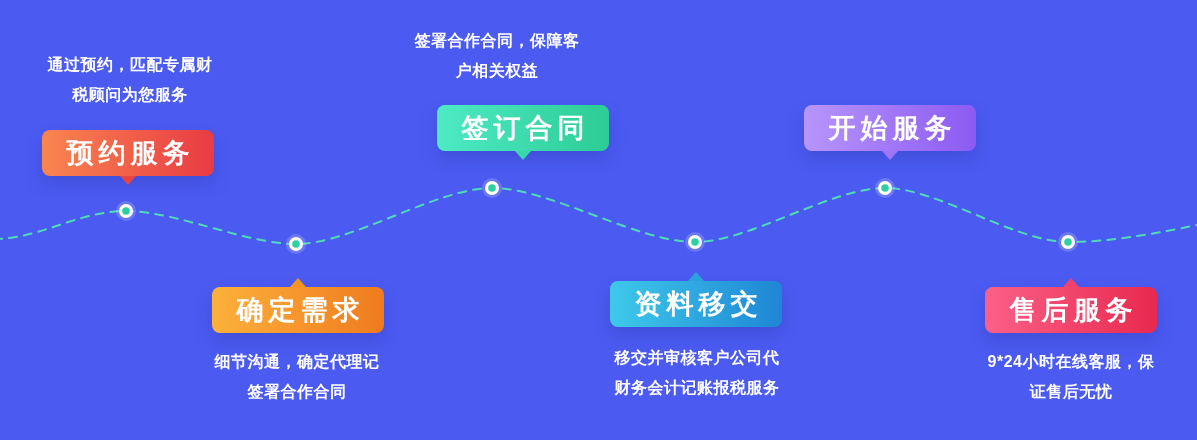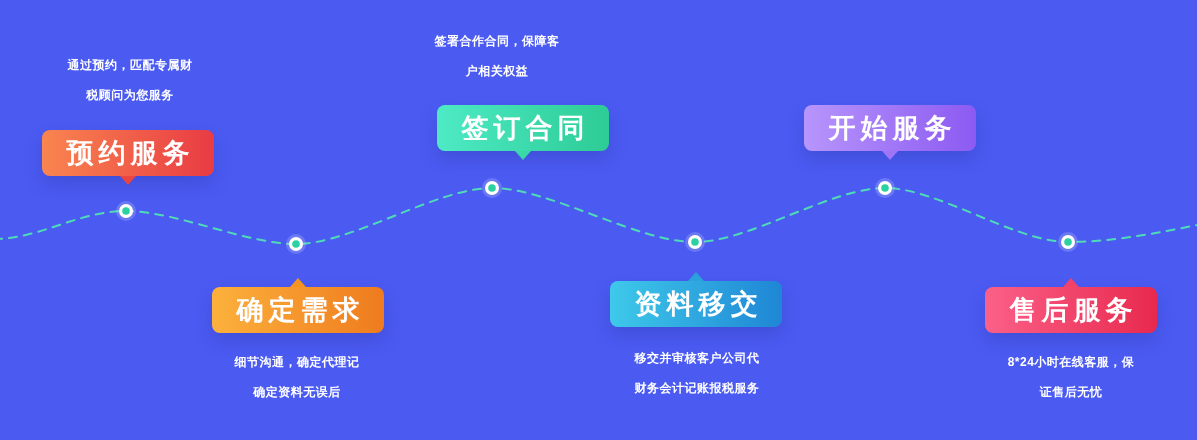--- a/index.html
+++ b/index.html
@@ -11,21 +11,21 @@
     overflow:hidden;
     font-family:"Liberation Sans", sans-serif;
   }
   .wave-svg{position:absolute;left:0;top:0;}
 
   .desc{
     position:absolute;
     width:200px;
     text-align:center;
     color:#ffffff;
-    font-size:12px;
+    font-size:16px;
     line-height:30px;
     letter-spacing:0.5px;
     font-weight:bold;
   }
   .badge{
     position:absolute;
     width:172px;
     height:46px;
     border-radius:8px;
     display:flex;
@@ -129,21 +129,21 @@
     <span class="badge-label">预约服务</span>
     <span class="pointer pointer-down"></span>
   </div>
 
   <div class="badge badge-requirements s2-badge">
     <span class="badge-label">确定需求</span>
     <span class="pointer pointer-up"></span>
   </div>
   <div class="desc s2-desc">
     <div>细节沟通，确定代理记</div>
-    <div>确定资料无误后</div>
+    <div>签署合作合同</div>
   </div>
 
   <div class="desc s3-desc">
     <div>签署合作合同，保障客</div>
     <div>户相关权益</div>
   </div>
   <div class="badge badge-contract s3-badge">
     <span class="badge-label">签订合同</span>
     <span class="pointer pointer-down"></span>
   </div>
@@ -160,17 +160,17 @@
   <div class="badge badge-start s5-badge">
     <span class="badge-label">开始服务</span>
     <span class="pointer pointer-down"></span>
   </div>
 
   <div class="badge badge-aftersales s6-badge">
     <span class="badge-label">售后服务</span>
     <span class="pointer pointer-up"></span>
   </div>
   <div class="desc s6-desc">
-    <div>8*24小时在线客服，保</div>
+    <div>9*24小时在线客服，保</div>
     <div>证售后无忧</div>
   </div>
 
 </div>
 
 </body></html>

